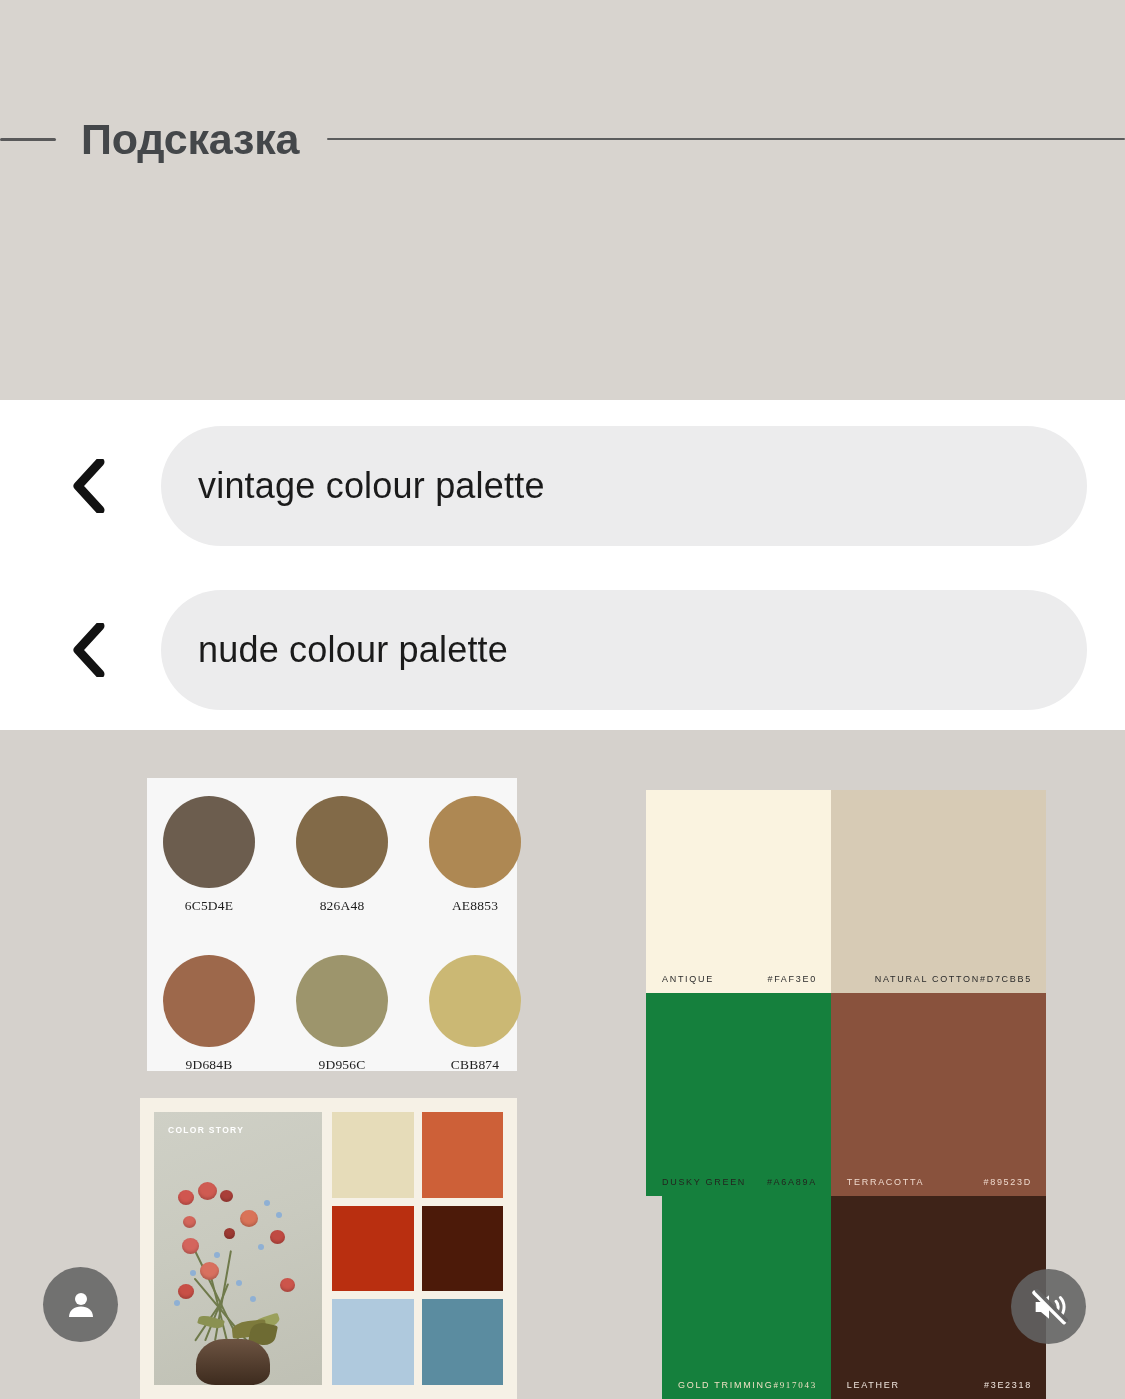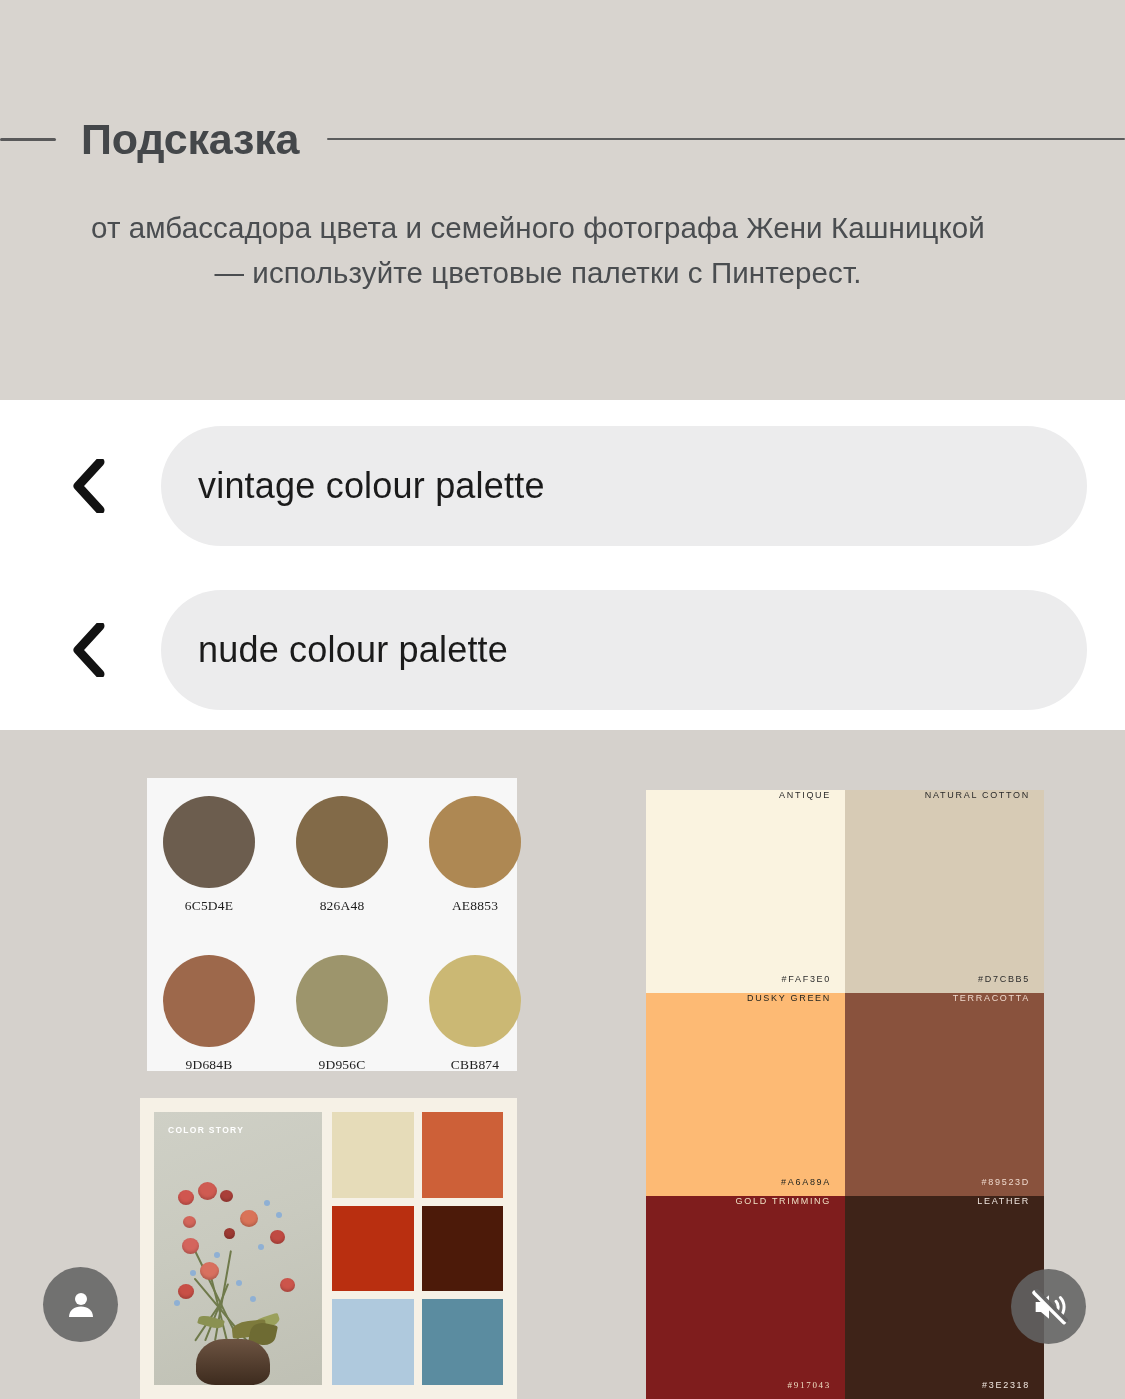--- a/index.html
+++ b/index.html
@@ -256,21 +256,20 @@
     display: grid;
     grid-template-columns: 1fr 1fr;
     grid-template-rows: repeat(3, 1fr);
   }
   .block-cell {
     position: relative;
     display: flex;
     align-items: flex-end;
     justify-content: space-between;
     padding: 0 14px 9px 16px;
-    flex-direction: column;
   }
   .block-name, .block-hex {
     font-size: 9px;
     letter-spacing: 1.7px;
     font-weight: 400;
     white-space: nowrap;
   }
 
   
   .fab {
@@ -296,21 +295,20 @@
 <div class="screen">
 
   <section class="tip-section">
 
     <div class="tip-title-row">
       <span class="rule-left"></span>
       <h1 class="tip-title">Подсказка</h1>
       <span class="rule-right"></span>
     </div>
 
-    <p class="tip-body">от амбассадора цвета и семейного фотографа Жени Кашницкой — используйте цветовые палетки с Пинтерест.</p>
   </section>
 
   <section class="suggestions-section">
 
     <div class="suggestion-row row-2">
       <span class="back-chevron">
         <svg width="34" height="54" viewBox="0 0 34 54" aria-hidden="true">
           <path d="M29 3 L7 27 L29 51" fill="none" stroke="#121212" stroke-width="9" stroke-linecap="round" stroke-linejoin="round"></path>
         </svg>
       </span>
@@ -425,31 +423,31 @@
       <div class="block-cell" style="background-color: rgb(250, 243, 224);">
         <span class="block-name" style="color: rgb(43, 43, 43);">ANTIQUE</span>
         <span class="block-hex" style="color: rgb(43, 43, 43);">#FAF3E0</span>
       </div>
 
       <div class="block-cell" style="background-color: rgb(215, 203, 181);">
         <span class="block-name" style="color: rgb(43, 43, 43); padding-left: 28px;">NATURAL COTTON</span>
         <span class="block-hex" style="color: rgb(43, 43, 43);">#D7CBB5</span>
       </div>
 
-      <div class="block-cell" style="background-color: #fdba74;">
+      <div class="block-cell" style="background-color: #15803d;">
         <span class="block-name" style="color: rgb(35, 37, 31);">DUSKY GREEN</span>
         <span class="block-hex" style="color: rgb(35, 37, 31); text-align: right;">#A6A89A</span>
       </div>
 
       <div class="block-cell" style="background-color: rgb(137, 82, 61);">
         <span class="block-name" style="color: rgb(239, 217, 205);">TERRACOTTA</span>
         <span class="block-hex" style="color: rgb(239, 217, 205);">#89523D</span>
       </div>
 
-      <div class="block-cell" style="background-color: #7f1d1d;">
+      <div class="block-cell" style="background-color: #15803d; margin-left: 16px;">
         <span class="block-name" style="color: rgb(239, 224, 196);">GOLD TRIMMING</span>
         <span class="block-hex" style="color: rgb(239, 224, 196); font-family: Liberation Serif, serif;">#917043</span>
       </div>
 
       <div class="block-cell" style="background-color: rgb(62, 35, 24); gap: 24px;">
         <span class="block-name" style="color: rgb(240, 230, 223);">LEATHER</span>
         <span class="block-hex" style="color: rgb(240, 230, 223); margin-top: 25px;">#3E2318</span>
       </div>
 
     </div>

